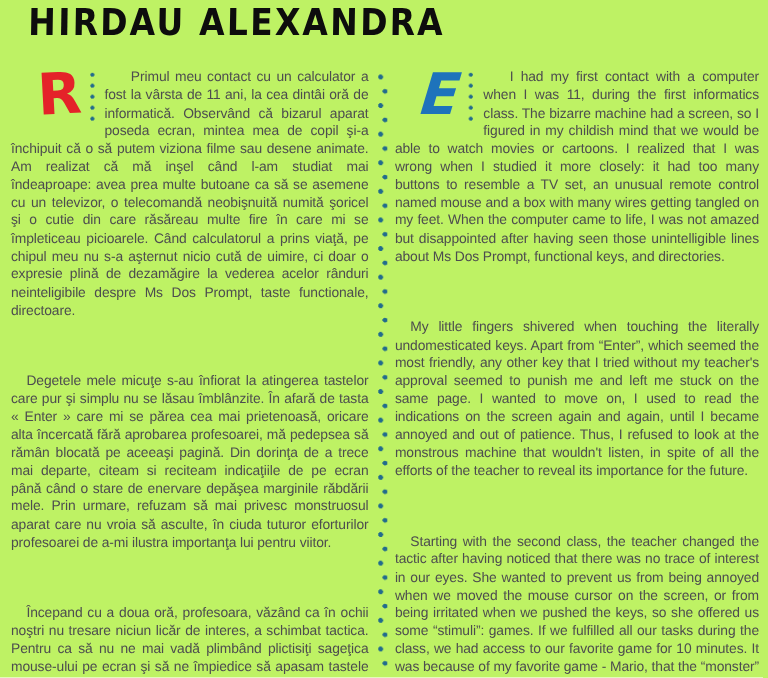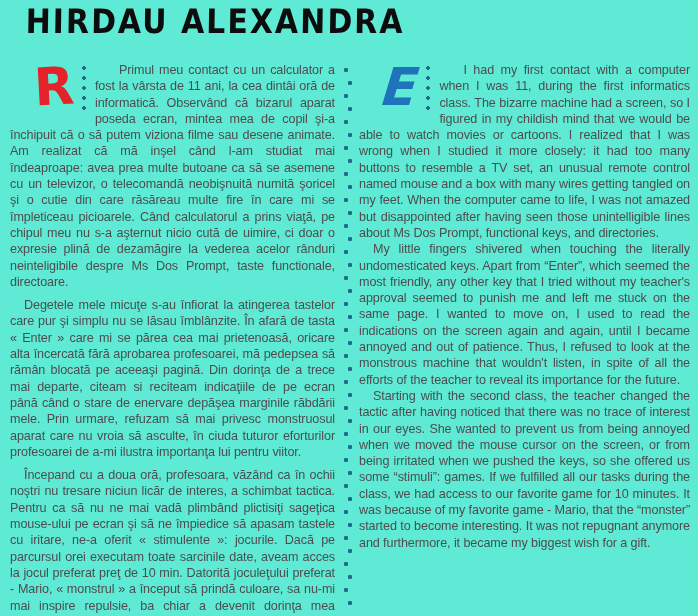--- a/index.html
+++ b/index.html
@@ -4,21 +4,21 @@
 <style>
   html, body {
     margin: 0;
     padding: 0;
     background: #ffffff;
   }
   .page {
     position: relative;
     width: 698px;
     height: 616px;
-    background: #5eead4;
+    background: #bef264;
     overflow: hidden;
     font-family: "Liberation Sans", sans-serif;
   }
   .title {
     position: absolute;
     left: 26px;
     top: 2px;
     margin: 0;
     font-family: "DejaVu Sans", sans-serif;
     font-size: 30px;
@@ -42,21 +42,21 @@
     font-size: 12.6px;
     line-height: 16.3px;
     color: #4d4d4f;
     letter-spacing: -0.1px;
   }
   .col-left  { width: 325px; }
   .col-right { width: 331px; }
   .para { margin: 0; }
   .col-left  .para { margin-bottom: 7px; }
   .col-right .para { margin-bottom: 0; }
-  .para.indent { text-indent: 14px; }
+  .para.indent { text-indent: 14px; margin-top: 48px; }
   .para.first  { text-indent: 24px; }
 
   
   .dropwrap {
     float: left;
     display: flex;
     align-items: flex-start;
     height: 50px;
     margin: 2px 9px 0 0;
   }

